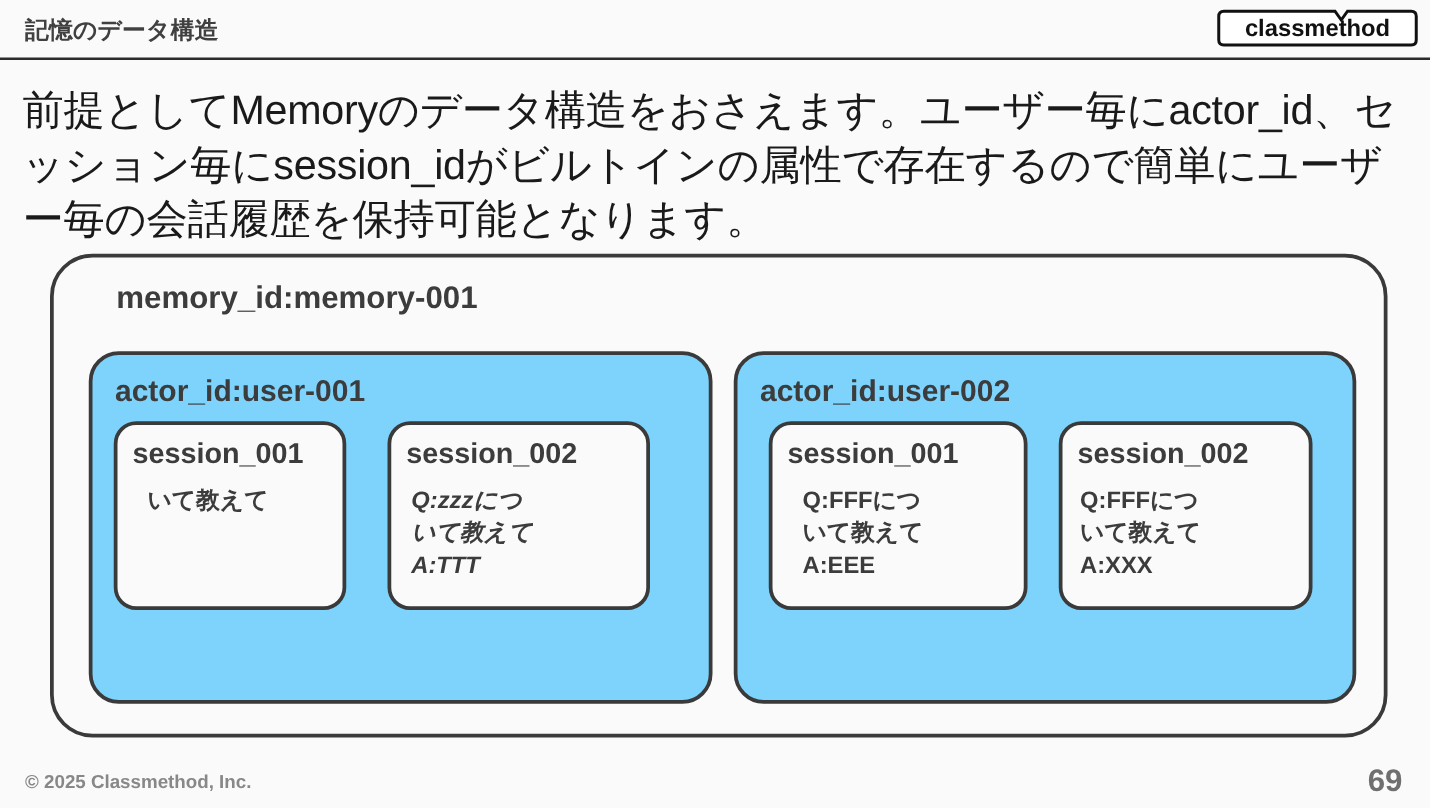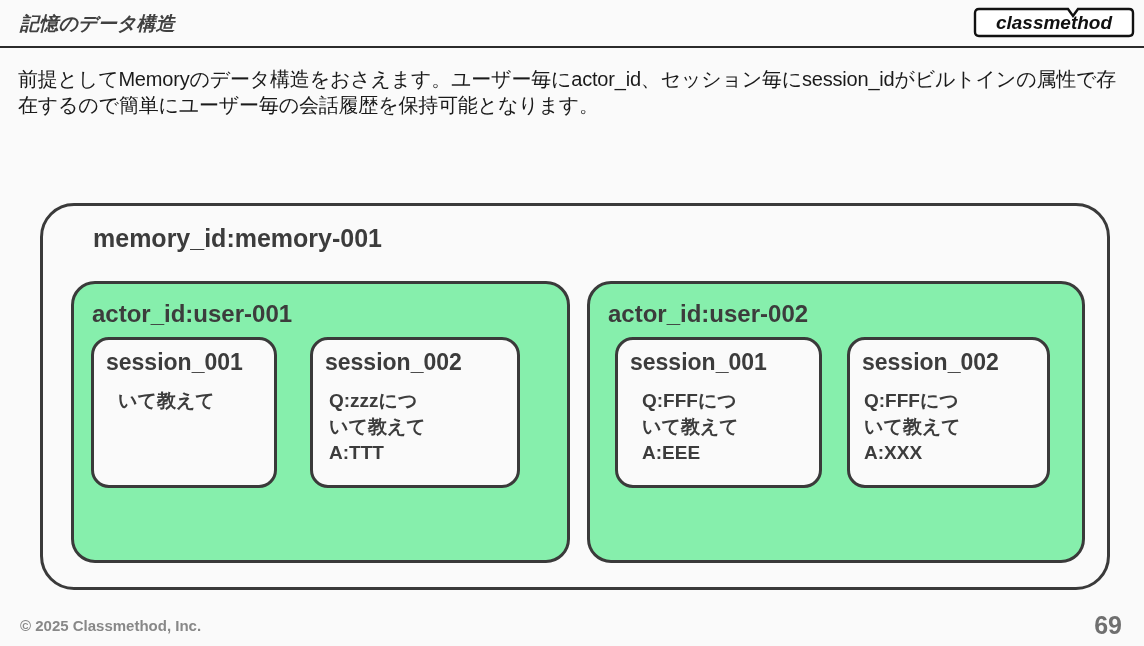--- a/index.html
+++ b/index.html
@@ -18,21 +18,20 @@
 
   
   .slide-header {
     position: absolute;
     left: 0; top: 0;
     width: 1144px;
     height: 48px;
     box-sizing: border-box;
     border-bottom: 2px solid #2b2b2b;
     background: #fafafa;
-    font-style: italic;
   }
   .header-title {
     position: absolute;
     left: 20px;
     top: 11px;
     font-size: 19px;
     font-weight: bold;
     color: #404040;
     letter-spacing: 0.2px;
     white-space: nowrap;
@@ -45,21 +44,21 @@
     height: 31px;
   }
   .brand-logo svg { display: block; }
 
   
   .lead-text {
     position: absolute;
     left: 18px;
     top: 66px;
     width: 1110px;
-    font-size: 20px;
+    font-size: 33px;
     line-height: 1.32;
     color: #1a1a1a;
     letter-spacing: -0.2px;
   }
 
   
   .diagram {
     position: absolute;
     left: 0; top: 0;
     width: 972px;
@@ -88,21 +87,21 @@
     white-space: nowrap;
   }
 
   .actor-box {
     position: absolute;
     top: 75px;
     height: 282px;
     box-sizing: border-box;
     border: 3px solid #3a3a3a;
     border-radius: 24px;
-    background: #86efac;
+    background: #7dd3fc;
   }
   .actor-box.actor-1 { left: 28px; width: 499px; }
   .actor-box.actor-2 { left: 544px; width: 498px; }
   .actor-label {
     position: absolute;
     left: 18px;
     top: 16px;
     font-size: 24px;
     font-weight: bold;
     color: #3c3c3c;
@@ -135,21 +134,21 @@
   .session-body {
     position: absolute;
     left: 24px;
     top: 48px;
     font-size: 19px;
     font-weight: bold;
     line-height: 1.38;
     color: #3c3c3c;
     width: 150px;
   }
-  .actor-1 .s2 .session-body { left: 16px; }
+  .actor-1 .s2 .session-body { left: 16px; font-style: italic; }
   .actor-2 .s2 .session-body { left: 14px; }
   .qa-line { white-space: nowrap; }
 
   
   .footer-copy {
     position: absolute;
     left: 20px;
     bottom: 12px;
     font-size: 15px;
     color: #888888;

